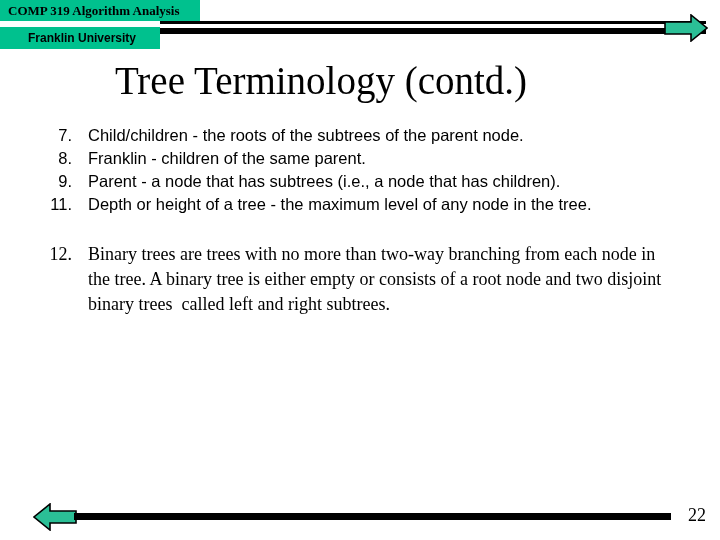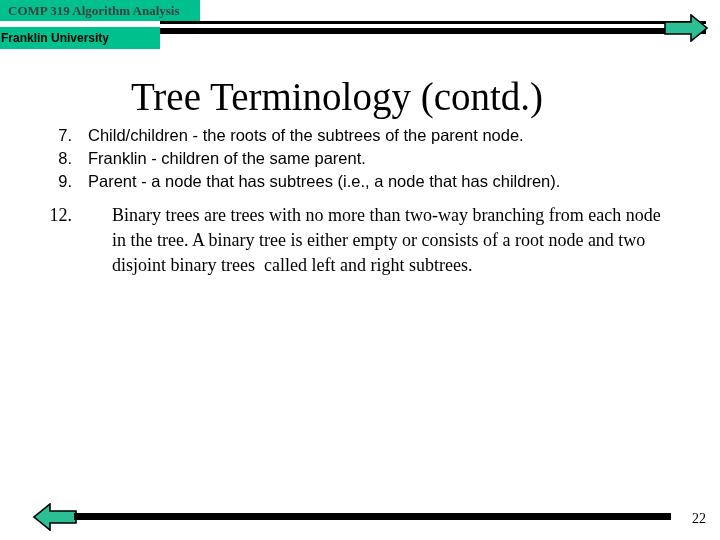--- a/index.html
+++ b/index.html
@@ -30,34 +30,34 @@
     background: #00C18E;
     display: flex;
     align-items: center;
     box-sizing: border-box;
     padding-left: 8px;
   }
   .course-banner-text {
     font-family: "Liberation Serif", serif;
     font-weight: bold;
     font-size: 13px;
-    color: #404040;
+    color: #000000;
     white-space: nowrap;
     letter-spacing: 0px;
   }
 
   .univ-banner {
     position: absolute;
     left: 0; top: 27px;
     width: 160px; height: 22px;
     background: #00C18E;
     display: flex;
     align-items: center;
     box-sizing: border-box;
-    padding-left: 1px;
+    padding-left: 28px;
   }
   .univ-banner-text {
     font-family: "Liberation Sans", sans-serif;
     font-weight: bold;
     font-size: 12px;
     color: #000000;
     white-space: nowrap;
   }
 
   
@@ -85,21 +85,21 @@
   #slide-title {
     position: absolute;
     left: 0; top: 58px;
     width: 642px;
     text-align: center;
     font-family: "Liberation Serif", serif;
     font-size: 39px;
     line-height: 46px;
     color: #000000;
     font-weight: normal;
-    margin: 16px;
+    margin: 0;
   }
 
   
   #content-list {
     position: absolute;
     left: 40px; top: 124px;
     width: 632px;
   }
   .list-item {
     display: flex;
@@ -122,22 +122,21 @@
     flex: 0 0 48px;
     text-align: right;
     padding-right: 16px;
     box-sizing: border-box;
   }
   .item-text {
     flex: 1 1 auto;
     white-space: pre-wrap;
   }
   .gap-before {
-    margin-top: 10px;
-    gap: 24px;
+    margin-top: 26px;
   }
 
   
   #footer-region {
     position: absolute;
     left: 0; bottom: 0;
     width: 720px; height: 45px;
   }
   .arrow-left {
     position: absolute;
@@ -145,23 +144,23 @@
     width: 44px; height: 28px;
   }
   .footer-rule {
     position: absolute;
     left: 74px; top: 18px;
     width: 597px; height: 7px;
     background: #000000;
   }
   .page-number {
     position: absolute;
-    right: 14px; top: 16px;
-    font-family: "Liberation Serif", serif;
-    font-size: 14px;
+    right: 14px; top: 10px;
+    font-family: "Liberation Serif", serif;
+    font-size: 18px;
     color: #000000;
   }
 </style>
 </head>
 <body>
 
 <div id="header-region">
 
   <div class="course-banner">
     <span class="course-banner-text">COMP 319  Algorithm Analysis</span>
@@ -195,20 +194,24 @@
     <span class="item-num">8.</span>
     <span class="item-text">Franklin - children of the same parent.</span>
   </div>
 
   <div class="list-item item-sans">
     <span class="item-num">9.</span>
     <span class="item-text">Parent - a node that has subtrees (i.e., a node that has children).</span>
   </div>
 
 
+  <div class="list-item item-sans">
+    <span class="item-num">11.</span>
+    <span class="item-text">Depth or height of a tree - the maximum level of any node in the tree.</span>
+  </div>
 
   <div class="list-item item-serif gap-before">
     <span class="item-num">12.</span>
     <span class="item-text">Binary trees are trees with no more than two-way branching from each node in the tree. A binary tree is either empty or consists of a root node and two disjoint binary trees  called left and right subtrees.</span>
   </div>
 
 </div>
 
 <div id="footer-region">
 

